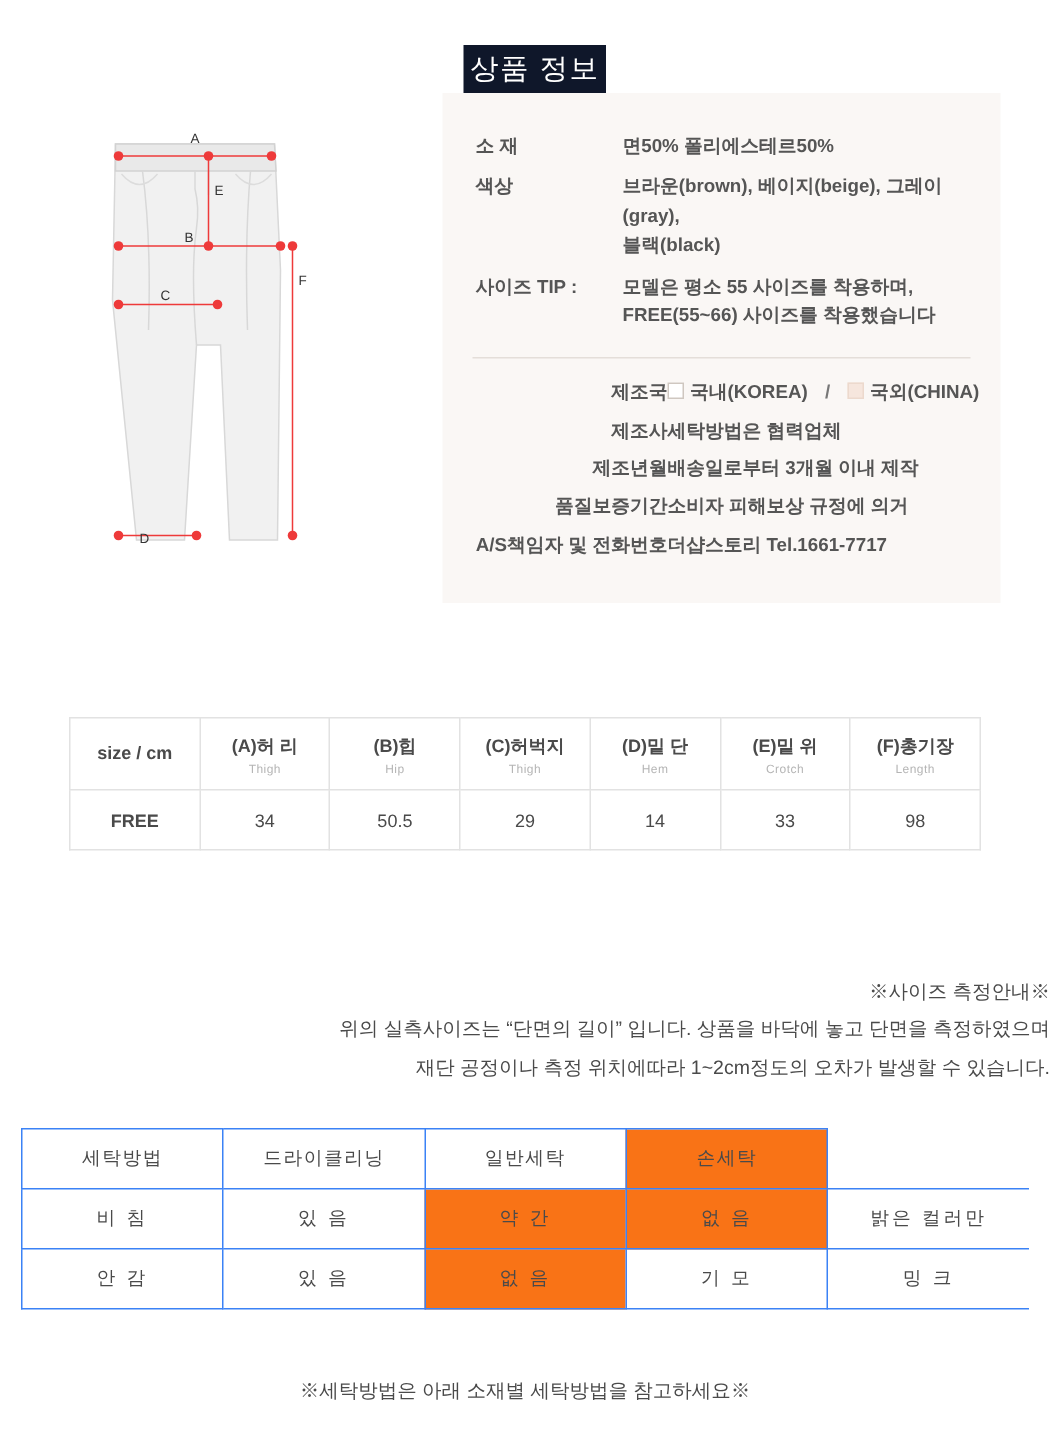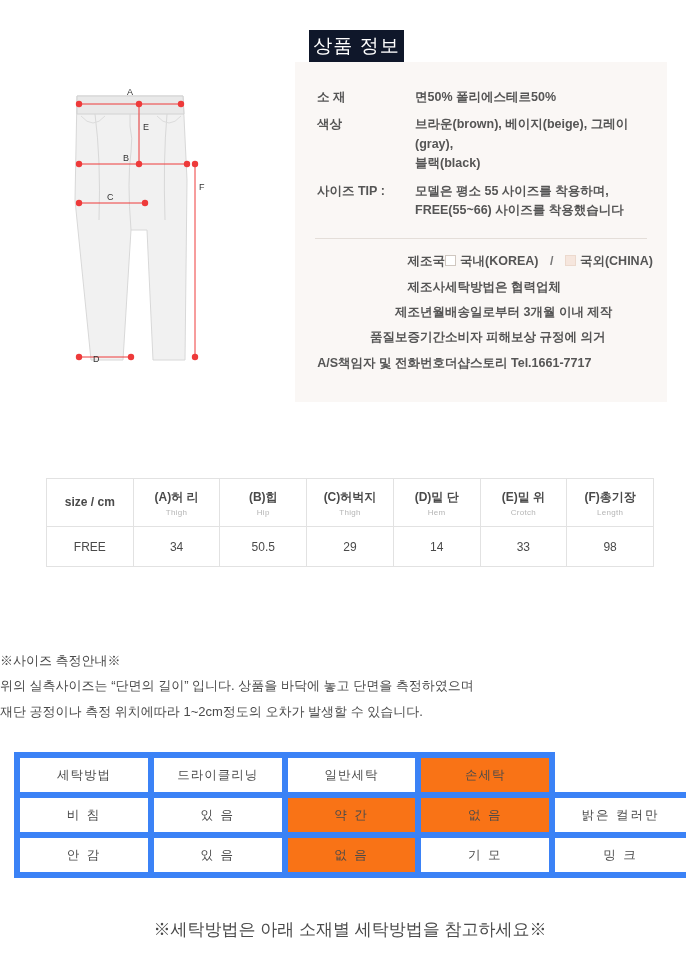--- a/index.html
+++ b/index.html
@@ -117,66 +117,66 @@
   }
   table.size th .sub {
     display: block;
     font-size: 8px;
     font-weight: normal;
     color: #b5b5b5;
     margin-top: 2px;
     letter-spacing: .3px;
   }
   table.size td { height: 40px; }
-  table.size td.rowhead { font-weight: normal; margin-top: 16px; }
+  table.size td.rowhead { font-weight: bold; margin-top: 16px; }
 
   
   .notice {
     position: absolute;
     left: 0;
     top: 648px;
     width: 700px;
-    text-align: left;
+    text-align: right;
     font-size: 13px;
     line-height: 1.95;
     color: #4a4a4a;
   }
 
   
   .wash-wrap {
     position: absolute;
     left: 14px;
     top: 752px;
     width: 672px;
   }
   table.wash {
     width: 100%;
     border-collapse: collapse;
     table-layout: fixed;
   }
   table.wash td {
-    border: 6px solid #3b82f6;
+    border: 1px solid #3b82f6;
     height: 40px;
     text-align: center;
     font-size: 12.5px;
     color: #4a4a4a;
     letter-spacing: 2px;
   }
   table.wash td.hl { background: #f97316; }
   table.wash td.plain { border-left: none; border-right: none; }
   table.wash tr.head td { letter-spacing: 1px; }
   table.wash td.nob { border: none; }
 
   .wash-foot {
     position: absolute;
     left: 0;
     top: 918px;
     width: 700px;
     text-align: center;
-    font-size: 17px;
+    font-size: 13px;
     color: #4a4a4a;
   }
 
   
   .dtxt { font-family: "Liberation Sans", sans-serif; font-size: 9px; fill: #333; }
 </style>
 </head>
 <body>
 
 <div class="top-area">

